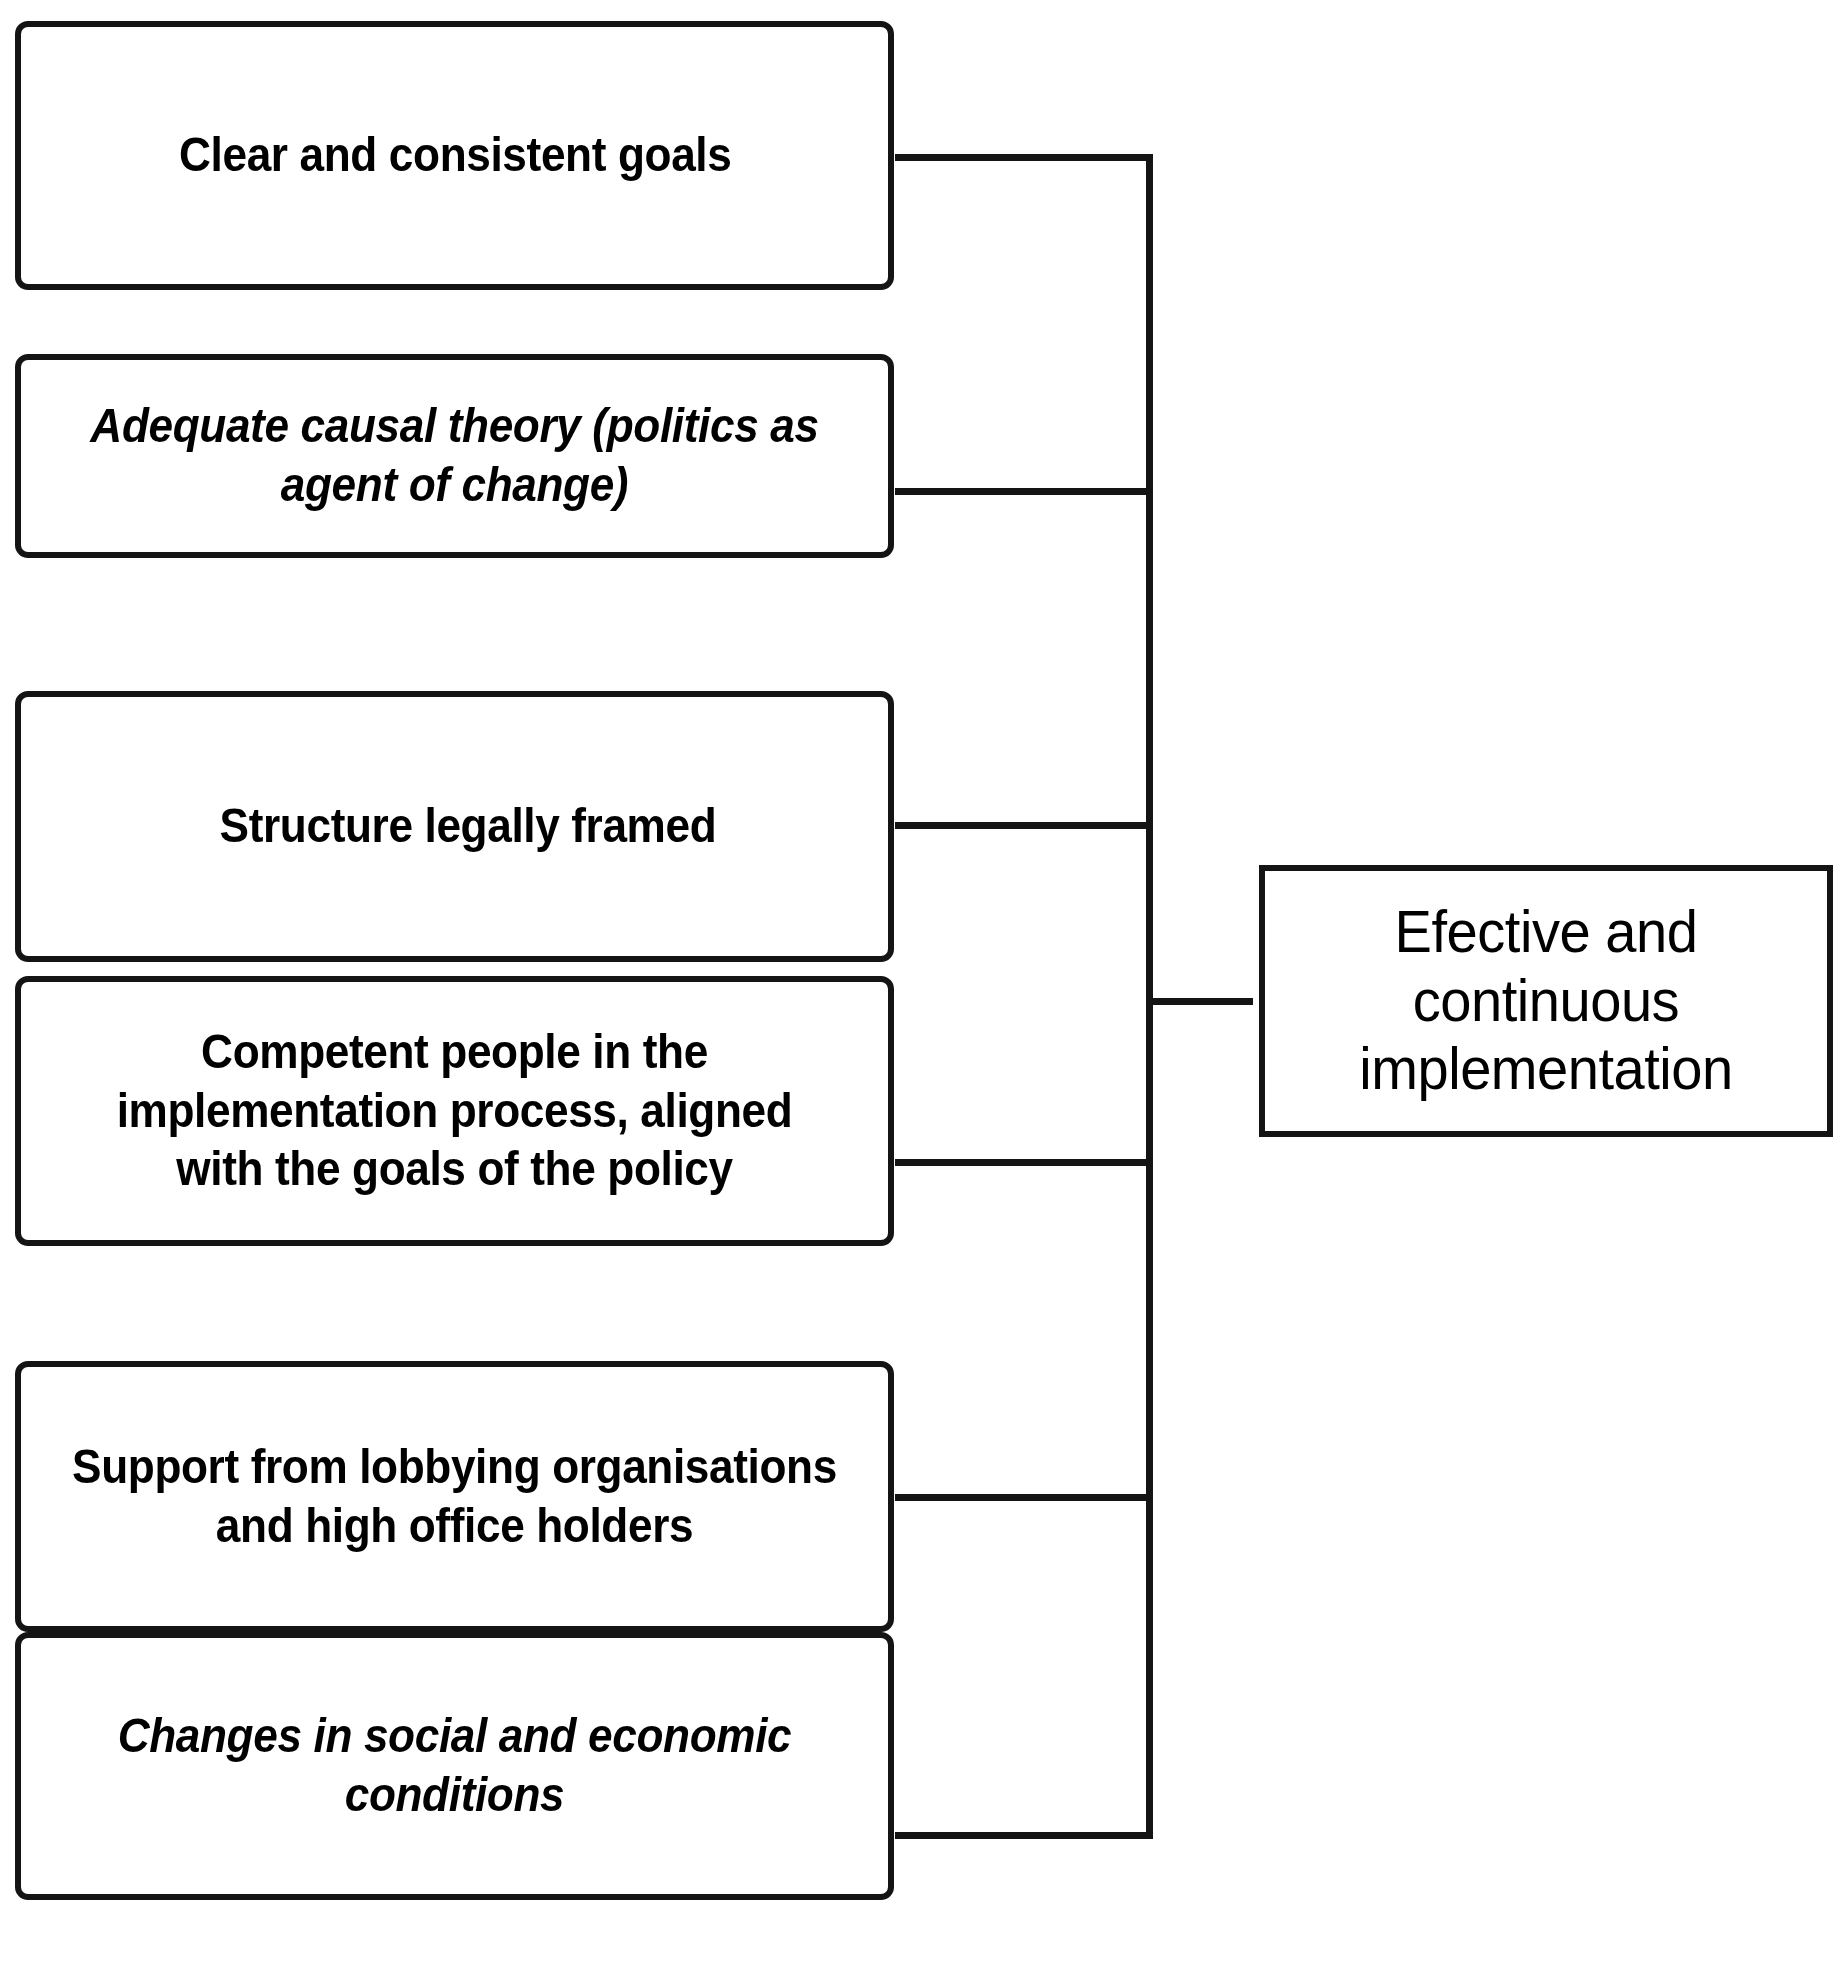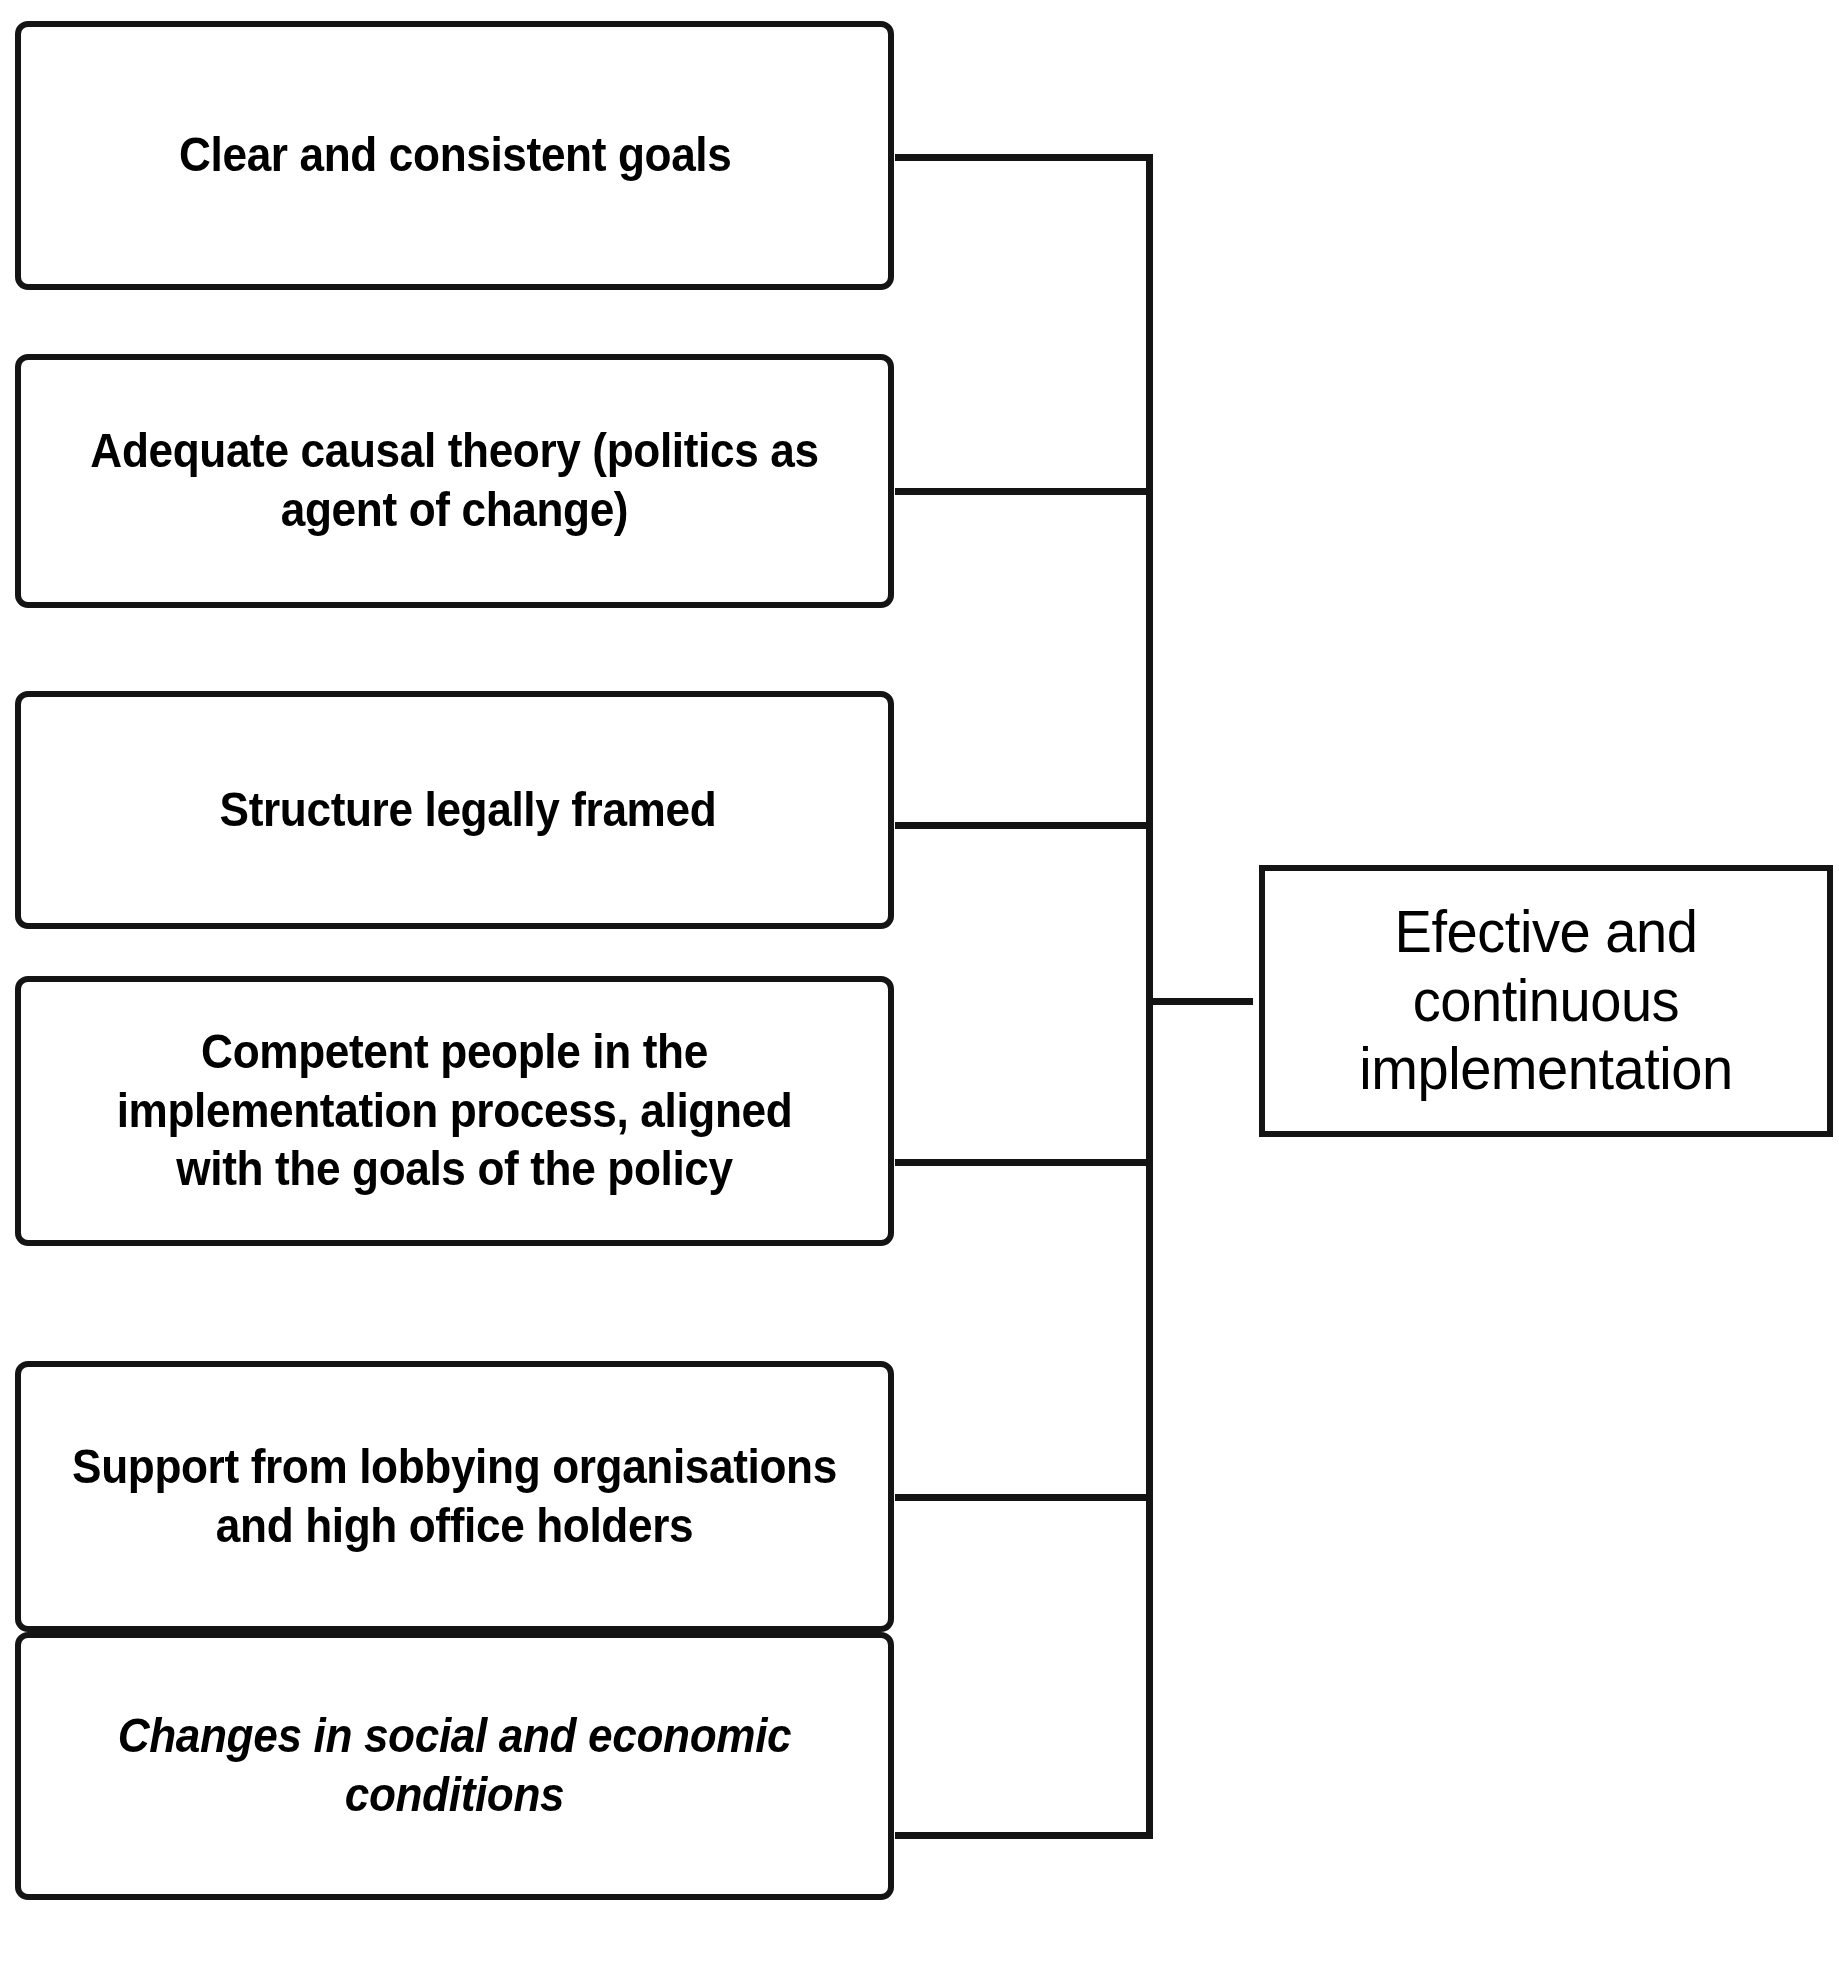--- a/index.html
+++ b/index.html
@@ -37,22 +37,22 @@
     line-height: 1.22;
     letter-spacing: -0.4px;
     transform: scaleX(0.92);
   }
 
   
   .cond-box { left: 15.3px; width: 879px; border-radius: 13px; }
   .cond-box .node-label { font-size: 48px; }
 
   #cond-box-1 { top: 21px;   height: 269px; }
-  #cond-box-2 { top: 354px;  height: 254px; }
-  #cond-box-3 { top: 691px;  height: 238px; padding-left: 44px; }
+  #cond-box-2 { top: 354px;  height: 204px; font-style: italic; }
+  #cond-box-3 { top: 691px;  height: 271px; padding-left: 44px; }
   #cond-box-4 { top: 976px; height: 270px; }
   #cond-box-5 { top: 1361px; height: 271px; }
   #cond-box-6 { top: 1632px; height: 268px; font-style: italic; }
 
   
   #outcome-box {
     left: 1259px;
     top: 865px;
     width: 574px;
     height: 272px;

